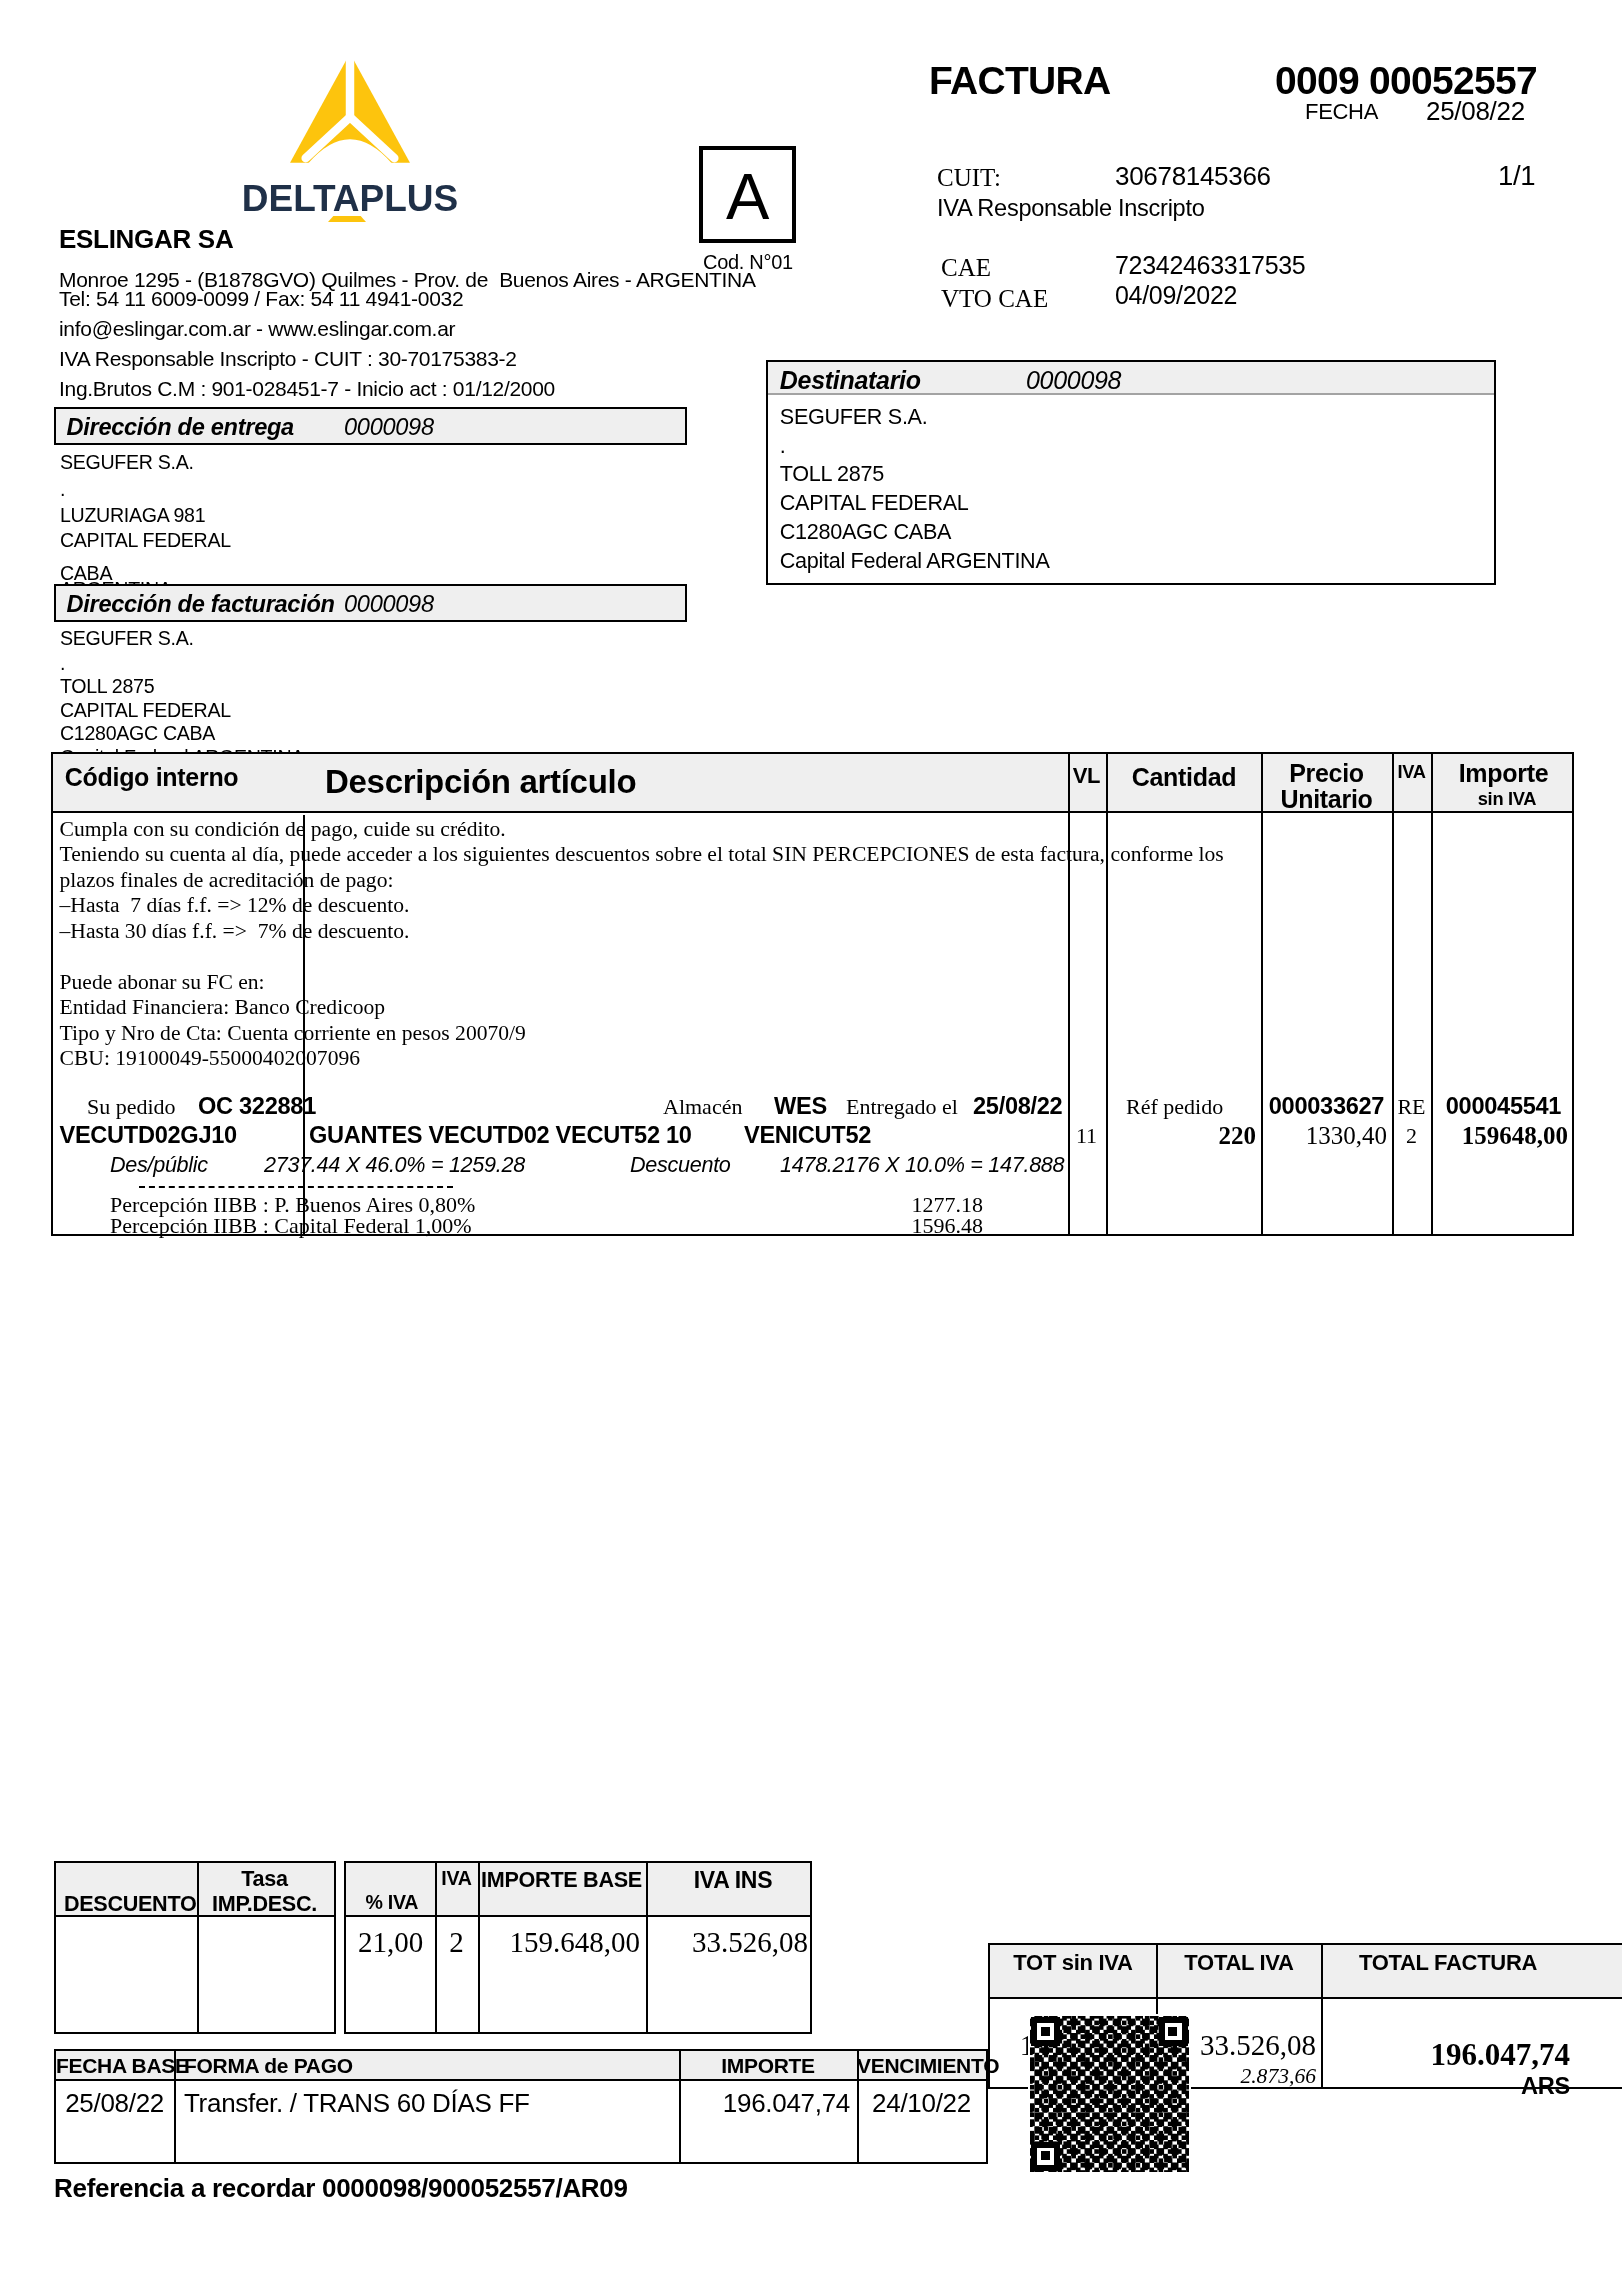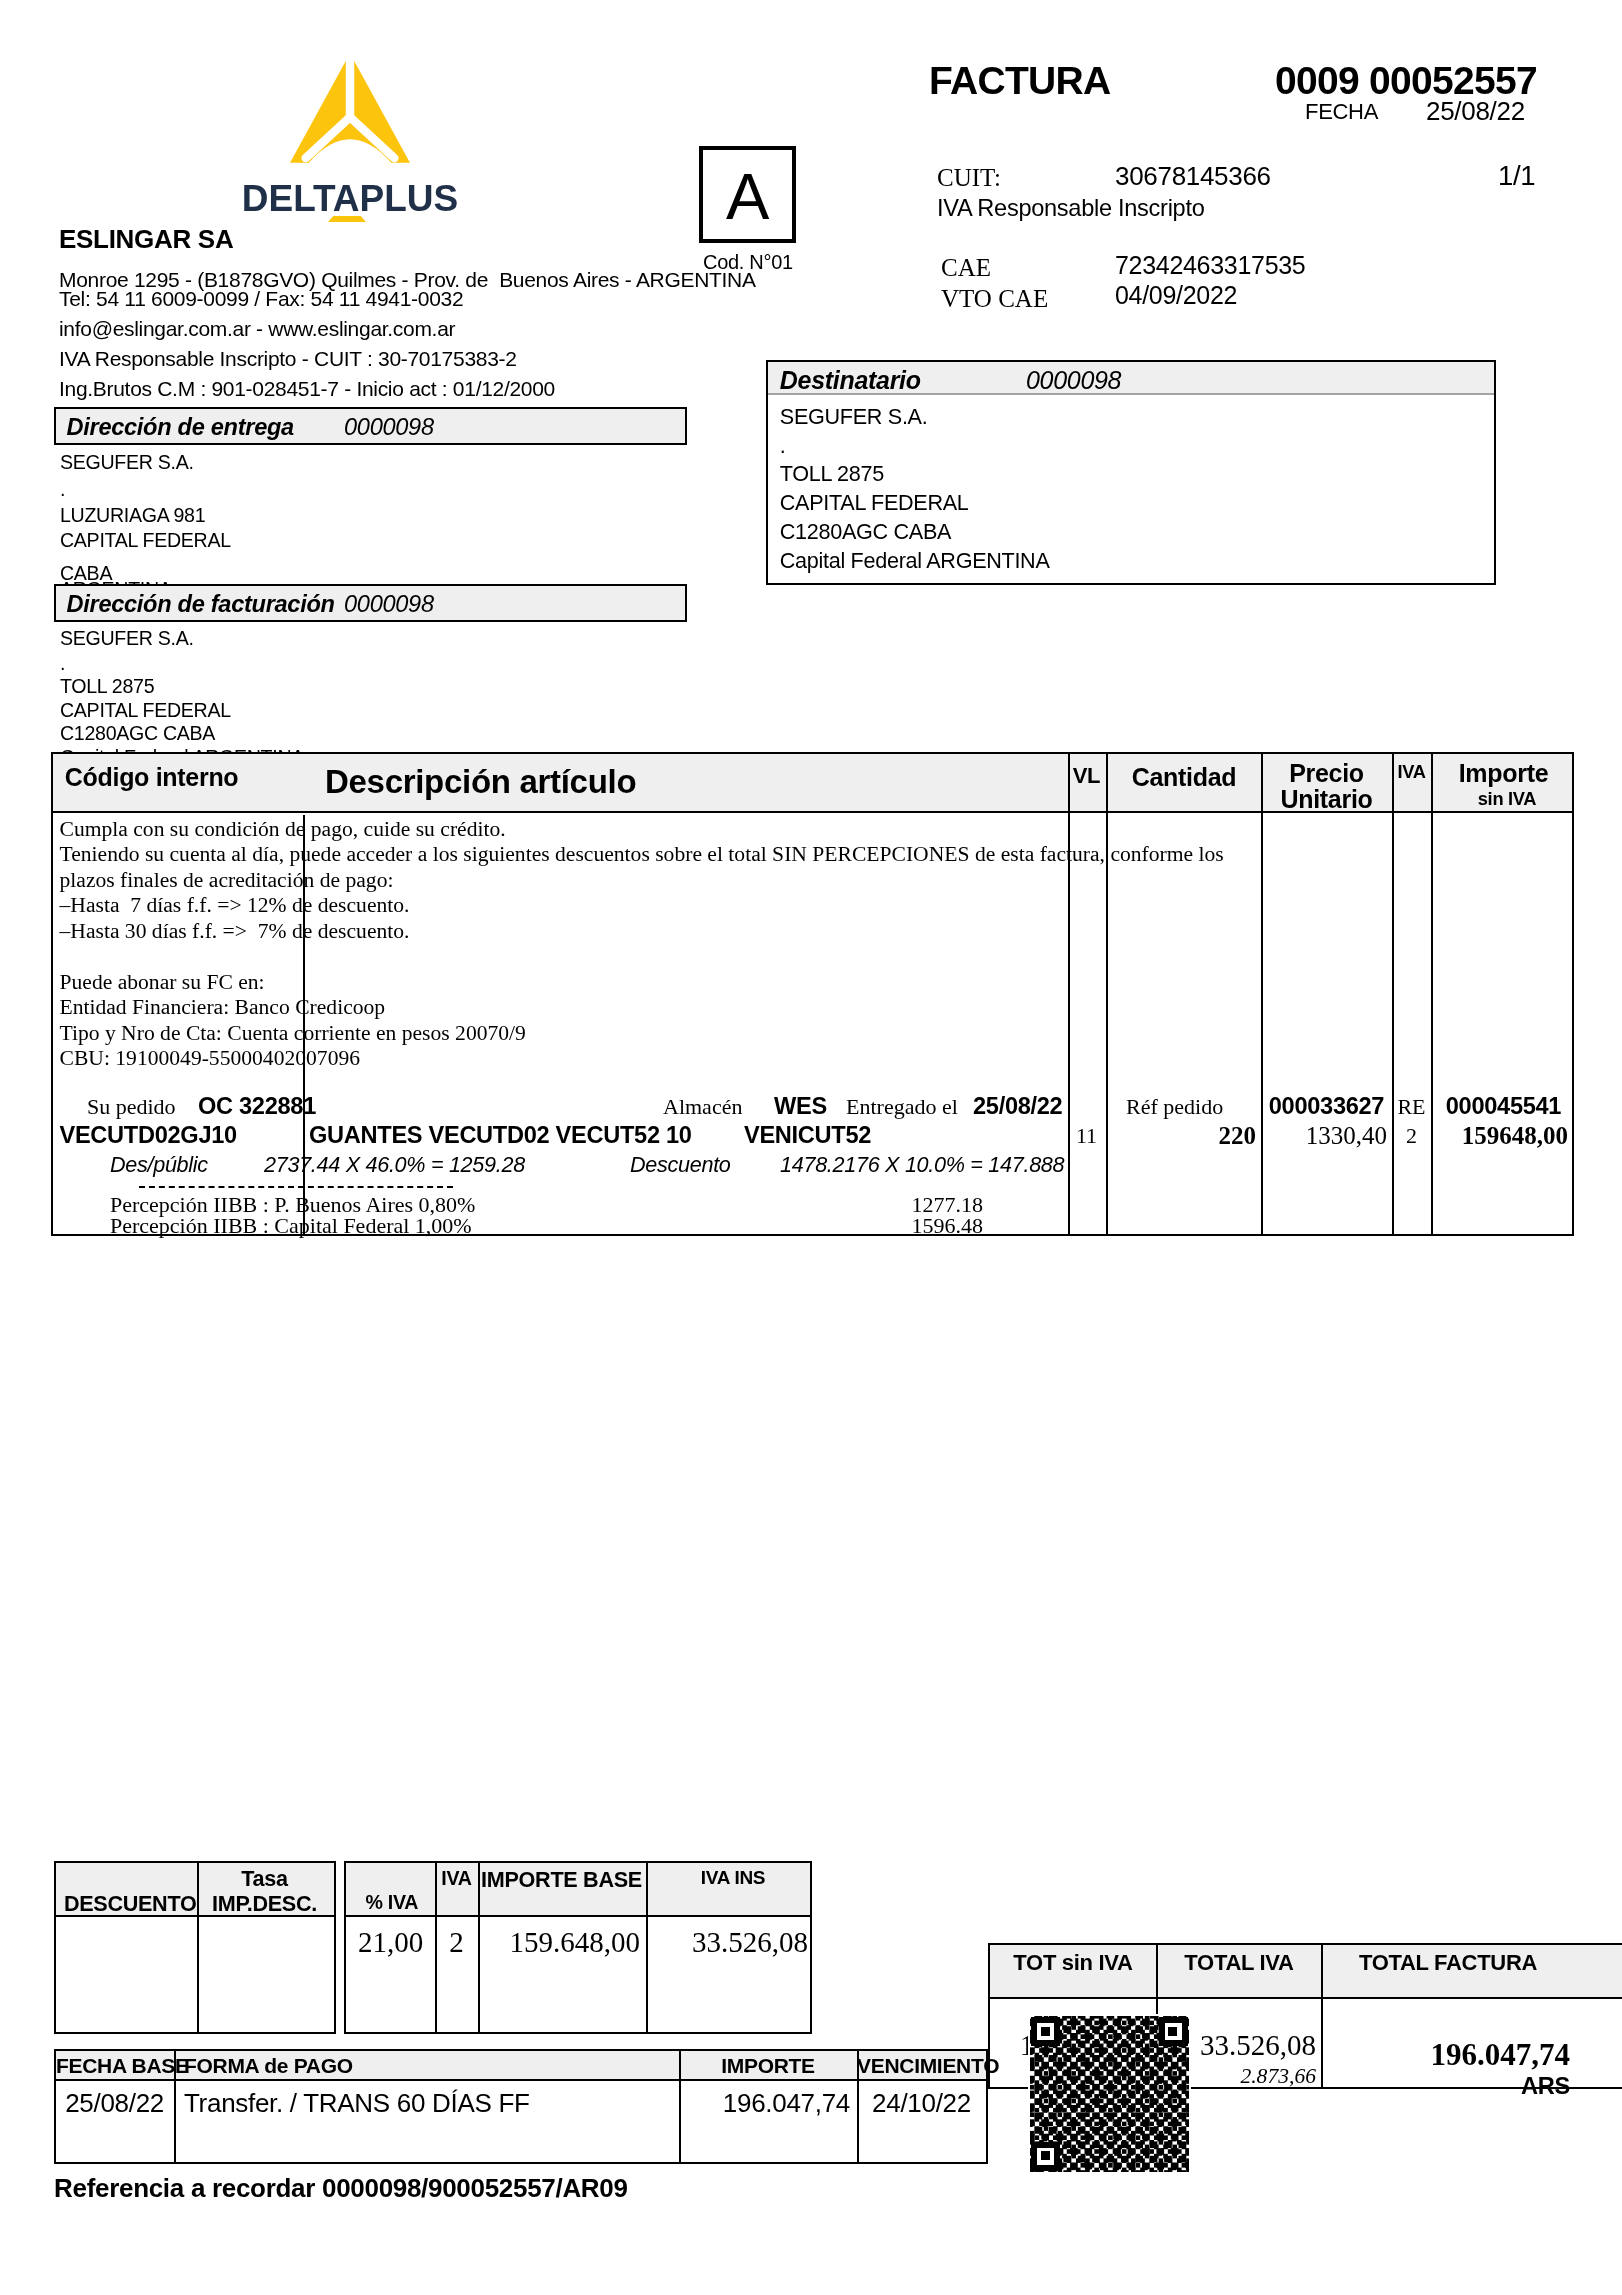--- a/index.html
+++ b/index.html
@@ -199,21 +199,21 @@
       <div class="abs sans b center" style="left:139px; top:27.5px; width:139px; font-size:21.6px;">IMP.DESC.</div>
     </div>
     <div class="vline" style="left:141px; top:0; height:169px;"></div>
   </div>
 
   <div class="frame" style="left:344px; top:1861px; width:468px; height:173px; border-top-width:2.6px; border-bottom-width:2.6px;">
     <div class="band" style="height:54px; border-bottom:2px solid #000; position:relative;">
       <div class="abs sans b" style="left:19.6px; top:27.5px; font-size:19.6px;">% IVA</div>
       <div class="abs sans b center" style="left:89px; top:3.9px; width:43px; font-size:19.6px;">IVA</div>
       <div class="abs sans b center" style="left:132px; top:3.9px; width:167px; font-size:21.6px;">IMPORTE BASE</div>
-      <div class="abs sans b center" style="left:300px; top:3.9px; width:168px; font-size:19px;padding-left:6px;">IVA INS</div>
+      <div class="abs sans b center" style="left:300px; top:3.9px; width:168px; font-size:23px;padding-left:6px;">IVA INS</div>
     </div>
     <div class="vline" style="left:89px; top:0; height:169px;"></div>
     <div class="vline" style="left:132px; top:0; height:169px;"></div>
     <div class="vline" style="left:300px; top:0; height:169px;"></div>
     <div class="abs serif center" style="left:0px; top:63px; width:89px; font-size:29px;">21,00</div>
     <div class="abs serif center" style="left:89px; top:63px; width:43px; font-size:29px;">2</div>
     <div class="abs serif right" style="left:132px; top:63px; width:162px; font-size:29px;">159.648,00</div>
     <div class="abs serif right" style="left:300px; top:63px; width:162px; font-size:29px;">33.526,08</div>
   </div>
 

